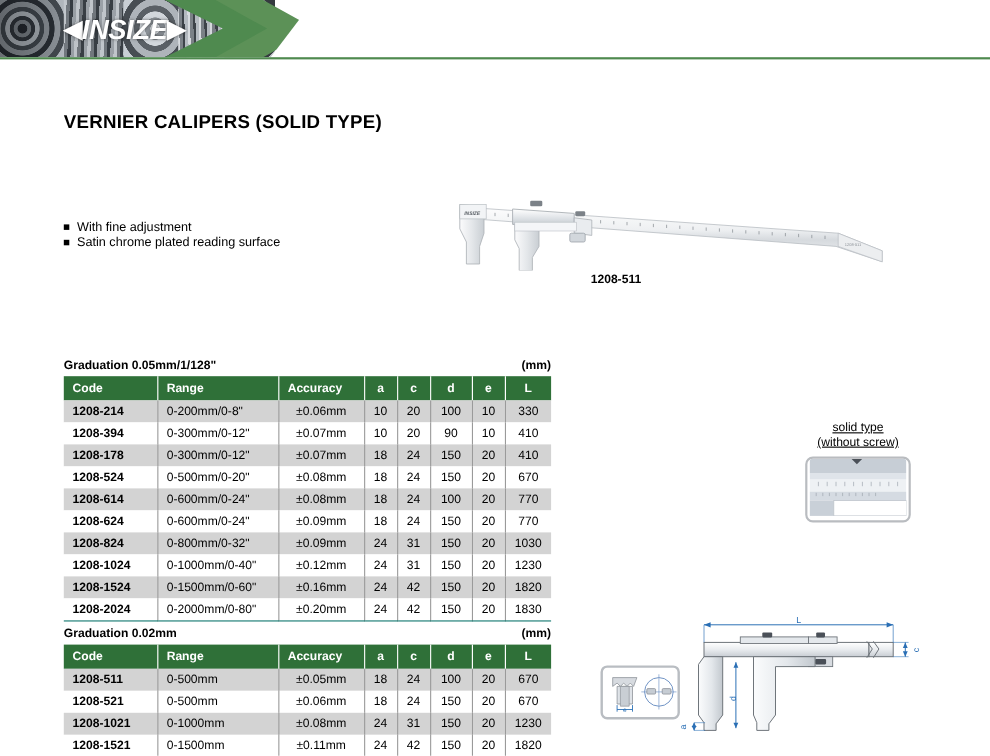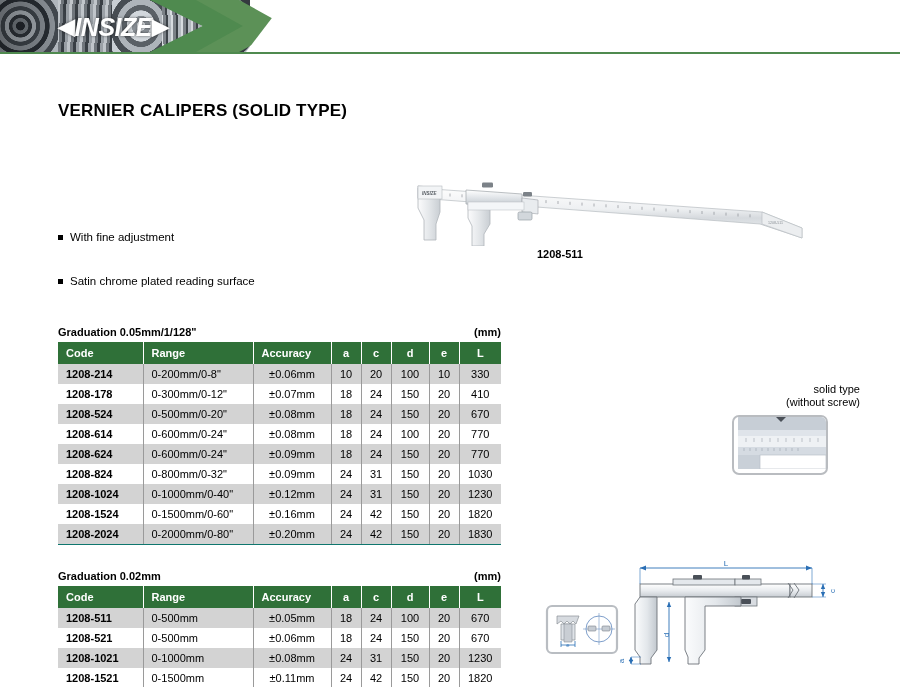--- a/index.html
+++ b/index.html
@@ -128,21 +128,20 @@
   }
   #feature-list {
     position: absolute;
     left: 58px; top: 200px;
     font-size: 11.5px;
     line-height: 14.2px;
   }
   #feature-list .feature-item {
     display: flex;
     align-items: baseline;
-    margin-top: 30px;
   }
   #feature-list .bullet-square {
     width: 5px; height: 5px;
     background: #000;
     margin-right: 7px;
     flex: 0 0 auto;
     position: relative;
     top: -1px;
   }
 
@@ -158,21 +157,22 @@
     left: 537px; top: 248px;
     font-size: 11px;
     font-weight: bold;
   }
 
   
   #solid-type-block {
     position: absolute;
     left: 700px; top: 383px;
     width: 160px;
-    text-align: right;
+    text-align: center;
+    text-decoration: underline;
   }
   #solid-type-block .label {
     font-size: 11px;
     line-height: 13px;
   }
   #solid-type-photo {
     margin: 6px auto 0;
     width: 92px; height: 56px;
     border: 2px solid #b9bcc0;
     border-radius: 7px;
@@ -416,20 +416,30 @@
         <td class="code">1208-214</td>
         <td>0-200mm/0-8"</td>
         <td class="c">±0.06mm</td>
         <td class="c">10</td>
         <td class="c">20</td>
         <td class="c">100</td>
         <td class="c">10</td>
         <td class="c">330</td>
       </tr>
       <tr>
+        <td class="code">1208-394</td>
+        <td>0-300mm/0-12"</td>
+        <td class="c">±0.07mm</td>
+        <td class="c">10</td>
+        <td class="c">20</td>
+        <td class="c">90</td>
+        <td class="c">10</td>
+        <td class="c">410</td>
+      </tr>
+      <tr>
         <td class="code">1208-178</td>
         <td>0-300mm/0-12"</td>
         <td class="c">±0.07mm</td>
         <td class="c">18</td>
         <td class="c">24</td>
         <td class="c">150</td>
         <td class="c">20</td>
         <td class="c">410</td>
       </tr>
       <tr>

